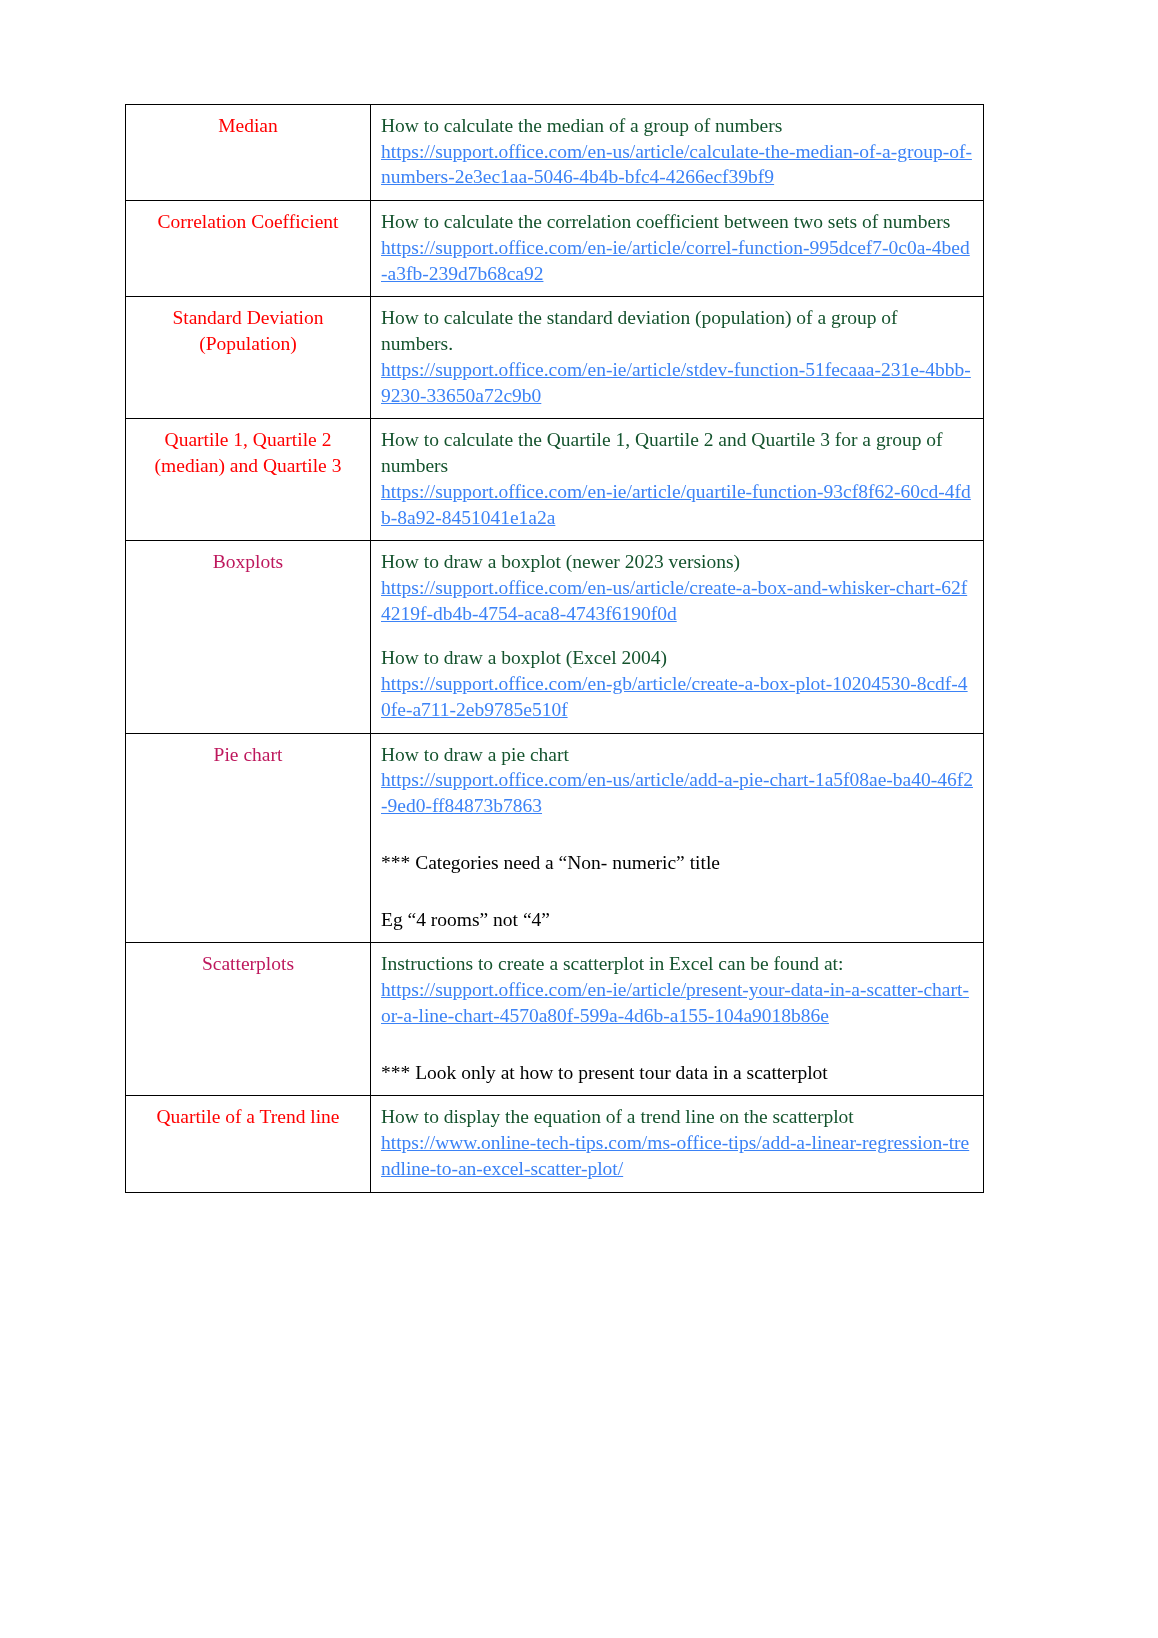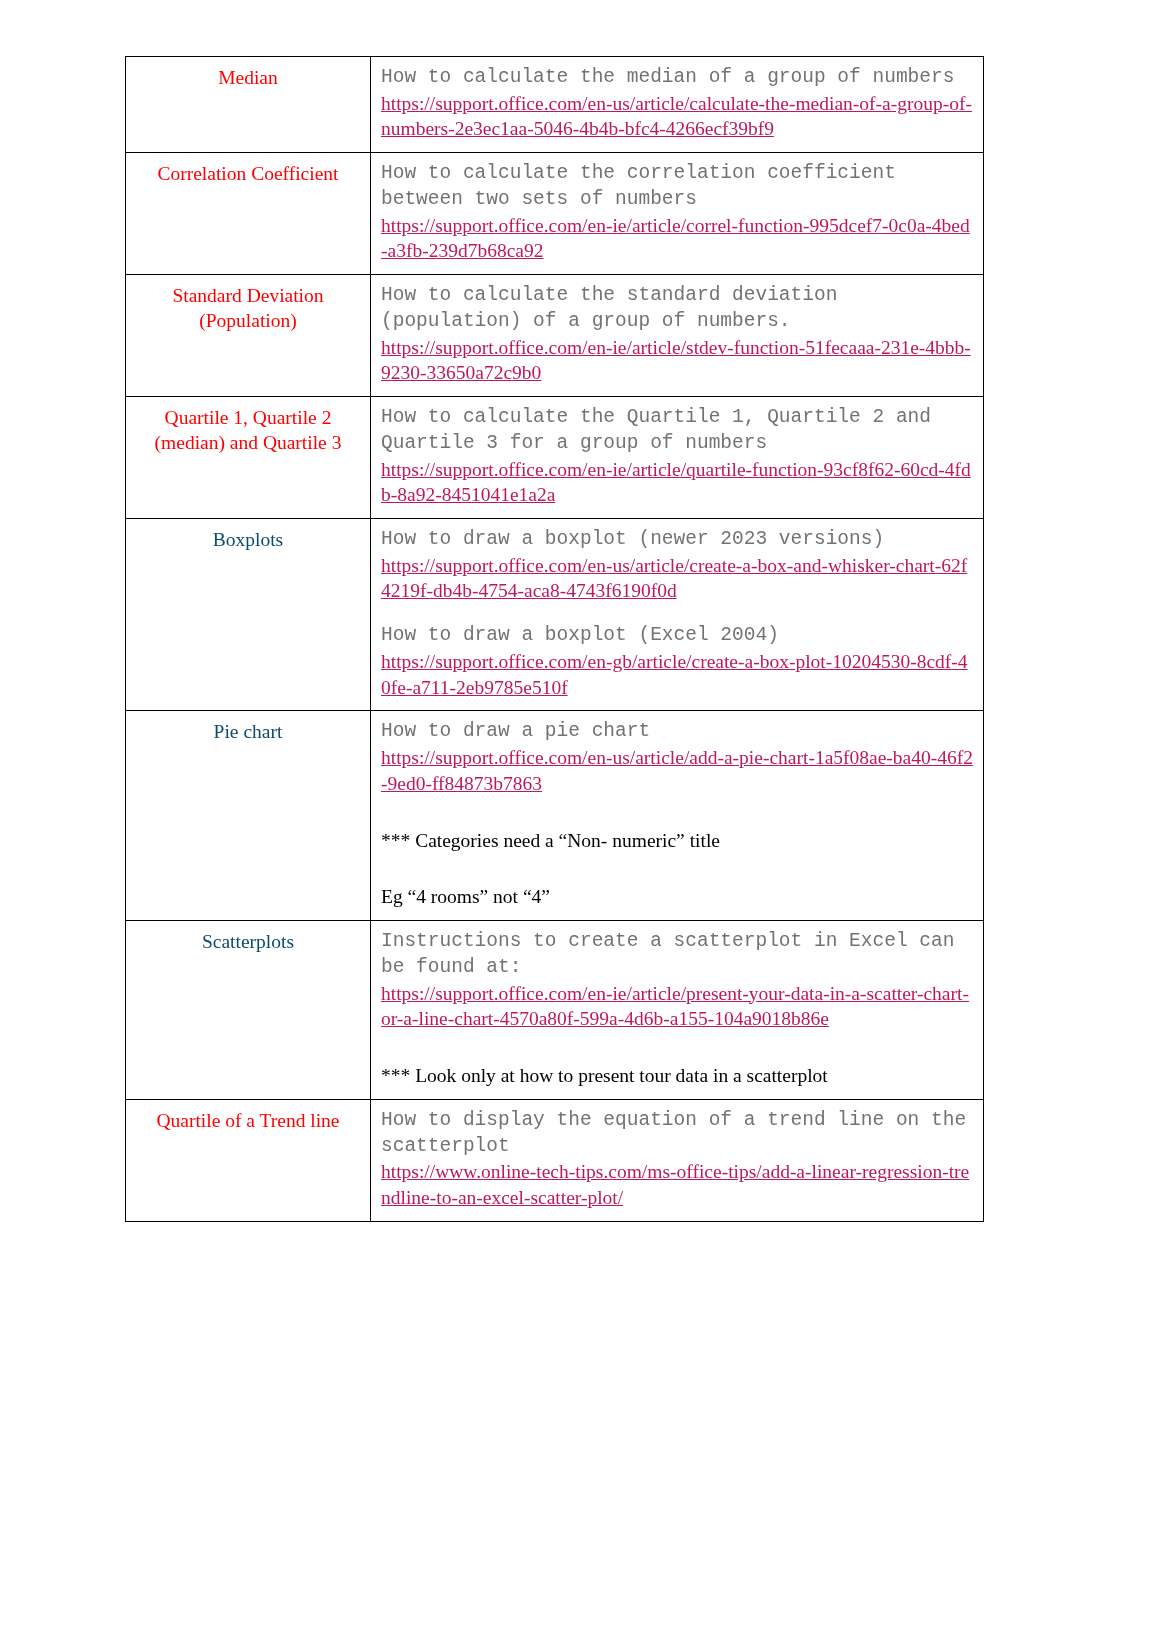--- a/index.html
+++ b/index.html
@@ -11,21 +11,21 @@
     width: 1158px;
     min-height: 1638px;
     font-family: "Liberation Serif", serif;
     color: #000000;
   }
   .page {
     position: relative;
     width: 1158px;
     min-height: 1638px;
     box-sizing: border-box;
-    padding: 56px 0 0 0;
+    padding: 104px 0 0 0;
   }
   table.doc-table {
     border-collapse: collapse;
     margin-left: 125px;
     width: 858px;
     table-layout: fixed;
   }
   table.doc-table td {
     border: 1px solid #000000;
     vertical-align: top;
@@ -33,35 +33,34 @@
   }
   col.c-term { width: 245px; }
   col.c-desc { width: 613px; }
 
   .term {
     text-align: center;
     font-size: 19.5px;
     line-height: 1.3;
   }
   .term.red { color: #ff0000; }
-  .term.black { color: #0c4a6e; }
+  .term.black { color: #be185d; }
 
   .desc {
     font-size: 19.5px;
     line-height: 1.32;
   }
   .desc .line {
     display: block;
   }
   .desc .plain {
-    color: #737373;
-    font-family: Liberation Mono, monospace;
+    color: #14532d;
   }
   .desc a.url {
-    color: #be185d;
+    color: #3b82f6;
     text-decoration: underline;
     word-break: break-all;
     display: block;
   }
   .desc .gap {
     display: block;
     height: 19px;
   }
   .desc .note {
     color: #000000;

